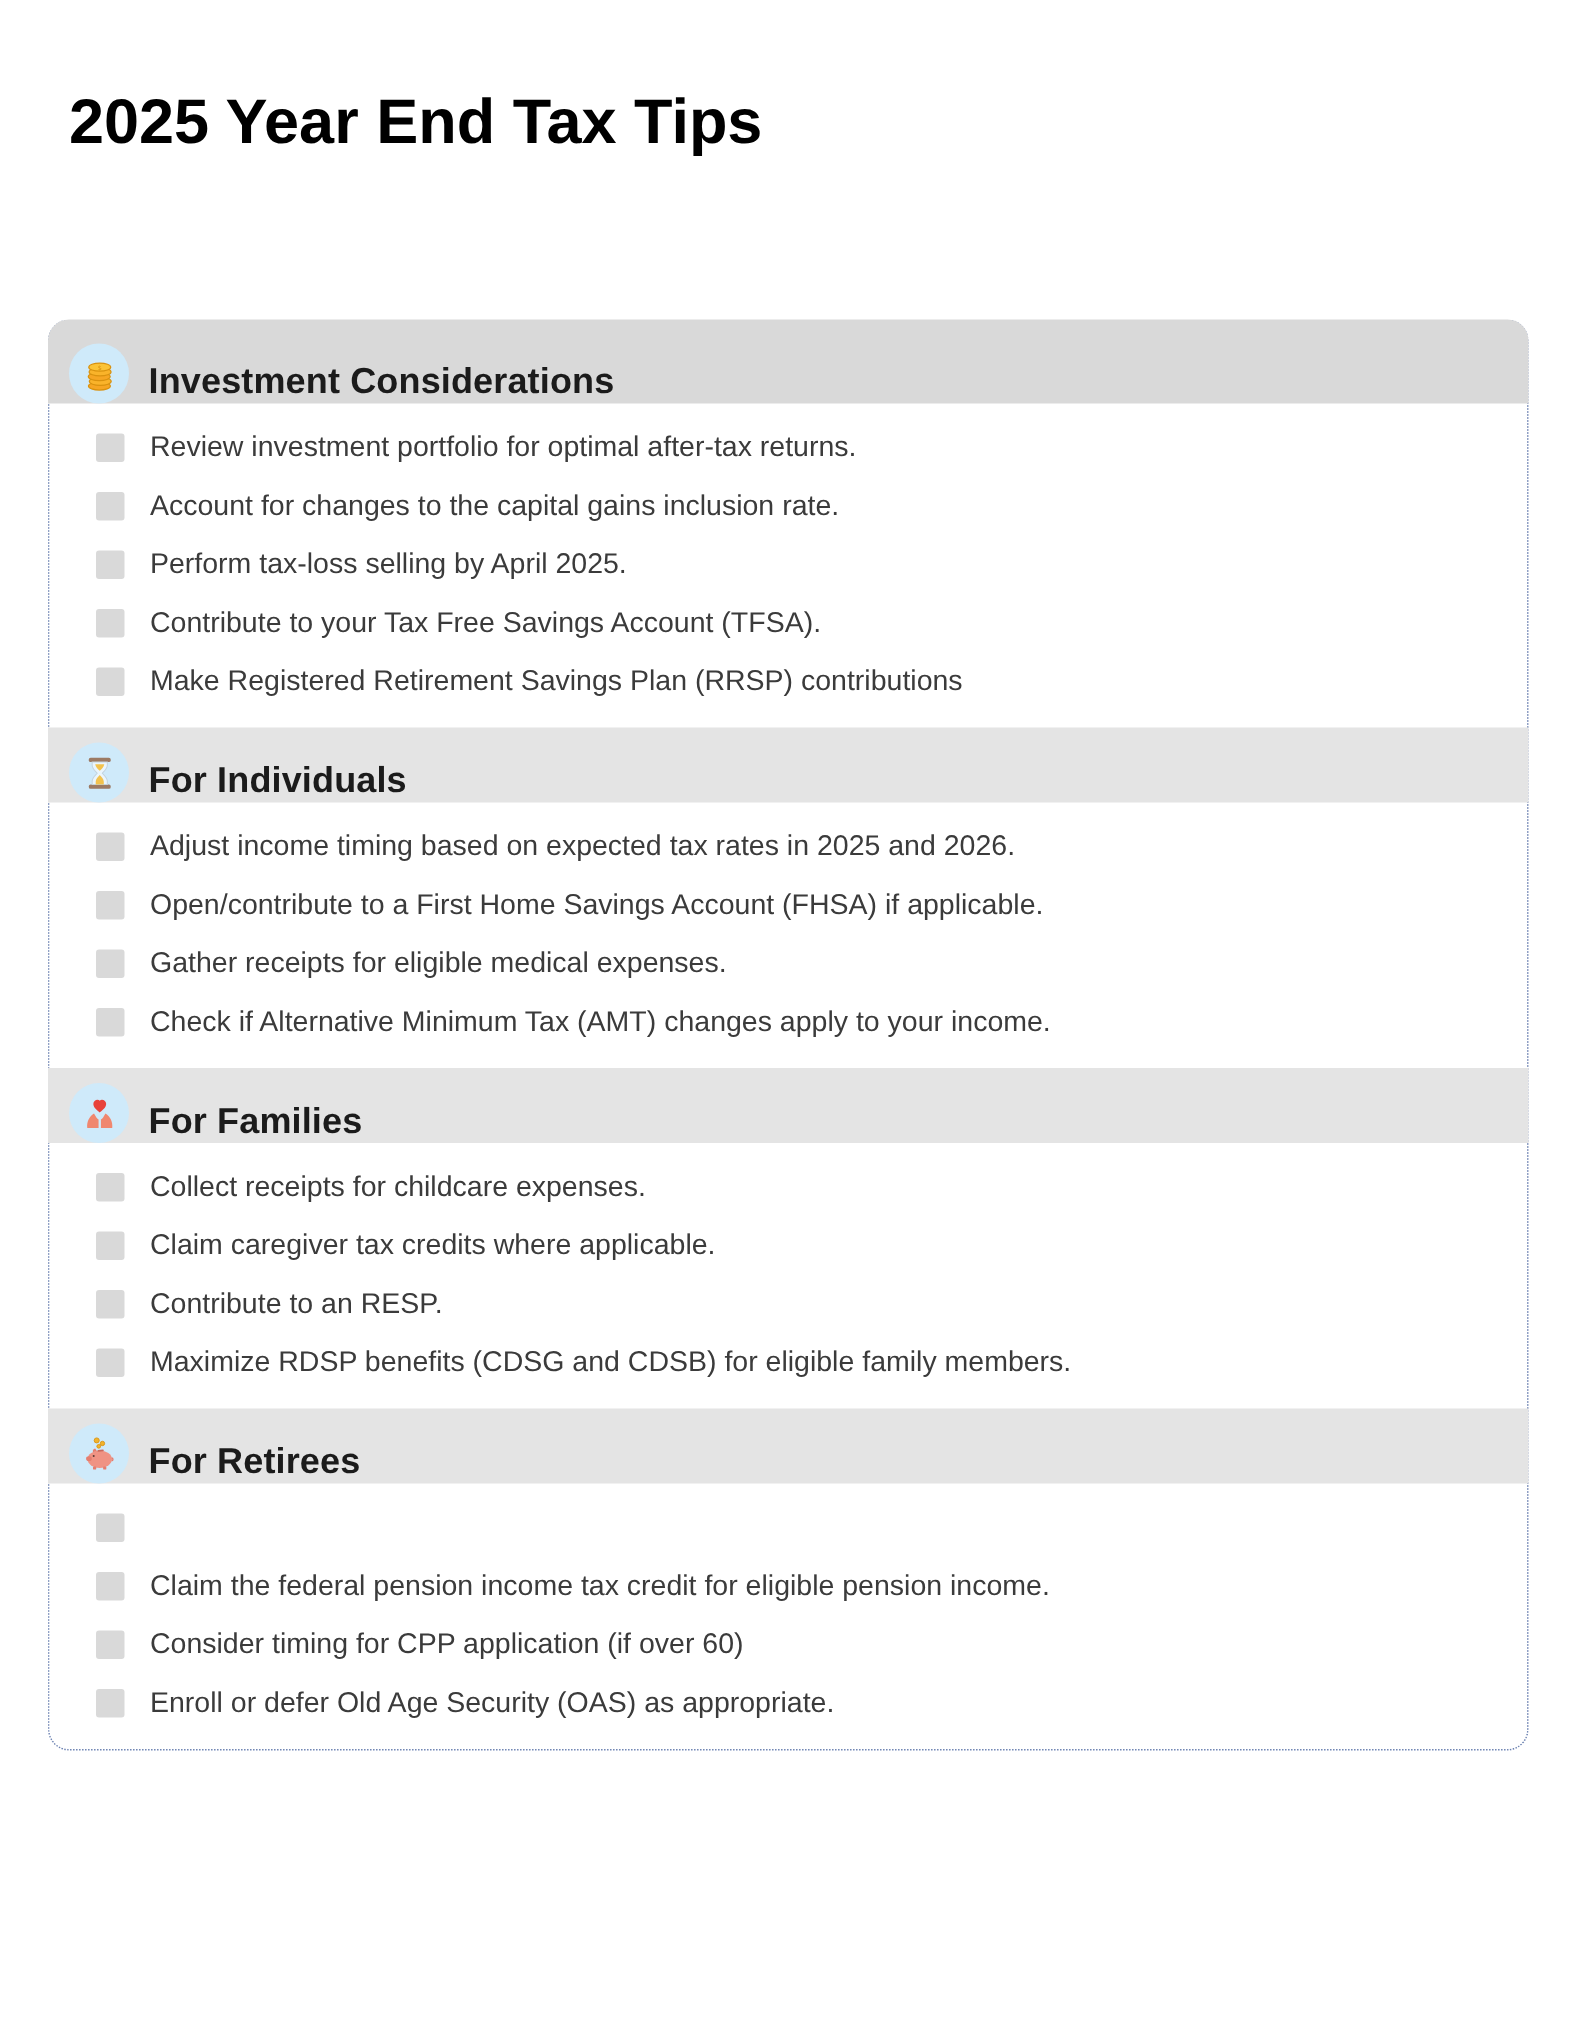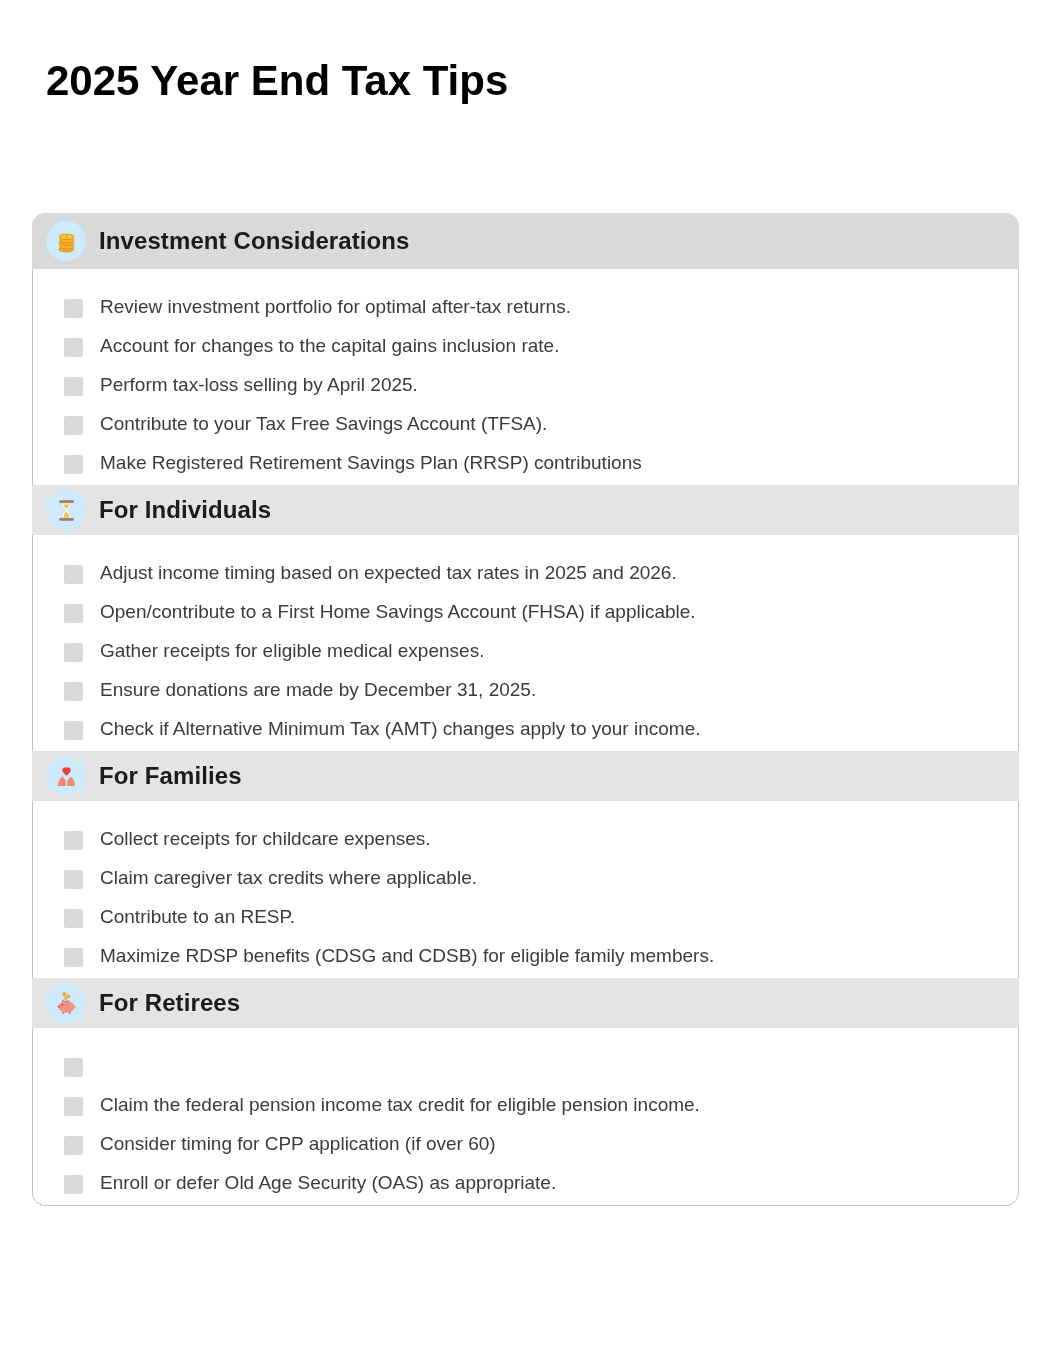--- a/index.html
+++ b/index.html
@@ -25,21 +25,21 @@
     width: 987px;
     border: 1px dotted #6d83b2;
     border-radius: 14px;
     background: #ffffff;
     box-sizing: border-box;
   }
   .section-header {
     height: 50px;
     background: #e4e4e4;
     display: flex;
-    align-items: center;
+    align-items: flex-end;
     padding-left: 14px;
     margin: 0 -1px;
   }
   .section:first-child .section-header {
     height: 56px;
     background: #d9d9d9;
     border-radius: 14px 14px 0 0;
     margin-top: -1px;
   }
   .icon-circle {
@@ -61,21 +61,21 @@
     color: #1b1b1b;
     letter-spacing: 0.1px;
   }
   ul.items {
     list-style: none;
     margin: 0;
     padding: 10px 0 11px 0;
   }
   li.item {
     display: flex;
-    align-items: flex-end;
+    align-items: center;
     height: 39px;
     padding-left: 31px;
   }
   .checkbox {
     width: 19px;
     height: 19px;
     background: #d9d9d9;
     border-radius: 2px;
     flex: none;
     cursor: pointer;
@@ -159,24 +159,20 @@
   <li class="item">
     <span class="checkbox"></span>
     <span class="item-label">Open/contribute to a First Home Savings Account (FHSA) if applicable.</span>
   </li>
 
   <li class="item">
     <span class="checkbox"></span>
     <span class="item-label">Gather receipts for eligible medical expenses.</span>
   </li>
 
-  <li class="item">
-    <span class="checkbox"></span>
-    <span class="item-label">Ensure donations are made by December 31, 2025.</span>
-  </li>
 
   <li class="item">
     <span class="checkbox"></span>
     <span class="item-label">Check if Alternative Minimum Tax (AMT) changes apply to your income.</span>
   </li>
 </ul>
   </section>
 
   <section class="section">
     <div class="section-header">

